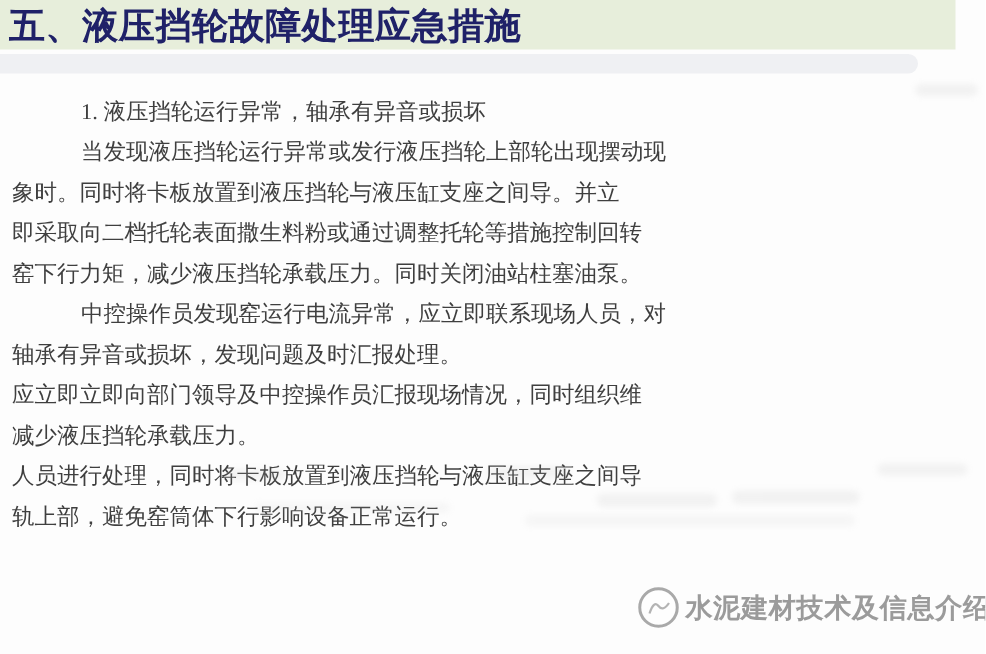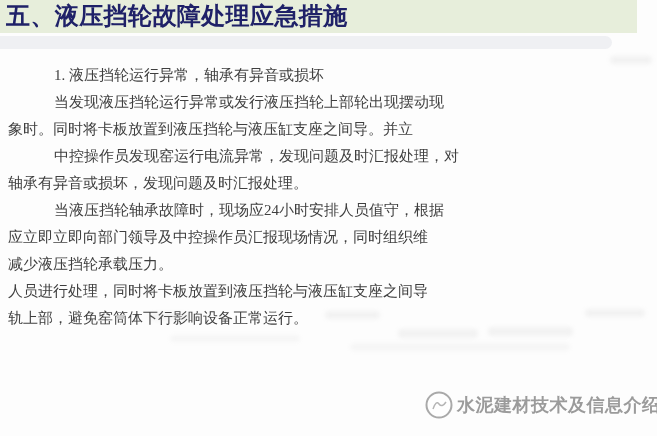--- a/index.html
+++ b/index.html
@@ -22,21 +22,21 @@
     position: absolute;
     left: 0;
     top: 0;
     width: 637px;
     height: 33px;
     background: var(--band-bg, #e7eedb);
   }
   .title-band h1 {
     margin: 0;
     padding: 4px 0 0 6px;
-    font-family: Liberation Mono, monospace;
+    font-family: Liberation Sans, sans-serif;
     font-weight: bold;
     font-size: 24px;
     line-height: 28px;
     letter-spacing: 0.4px;
     color: var(--title-color, #1f2168);
     white-space: nowrap;
   }
   .band-shadow {
     position: absolute;
     left: 0;
@@ -107,23 +107,24 @@
 
   <div class="title-band">
     <h1>五、液压挡轮故障处理应急措施</h1>
   </div>
   <div class="band-shadow"></div>
 
   <div class="content">
       <div class="line indent">1. 液压挡轮运行异常，轴承有异音或损坏</div>
       <div class="line indent">当发现液压挡轮运行异常或发行液压挡轮上部轮出现摆动现</div>
       <div class="line">象时。同时将卡板放置到液压挡轮与液压缸支座之间导。并立</div>
-      <div class="line indent">中控操作员发现窑运行电流异常，发现问题及时汇报处理，对</div>
+      <div class="line">即采取向二档托轮表面撒生料粉或通过调整托轮等措施控制回转</div>
+      <div class="line">窑下行力矩，减少液压挡轮承载压力。同时关闭油站柱塞油泵。</div>
+      <div class="line indent">中控操作员发现窑运行电流异常，应立即联系现场人员，对</div>
       <div class="line">轴承有异音或损坏，发现问题及时汇报处理。</div>
-      <div class="line indent">当液压挡轮轴承故障时，现场应24小时安排人员值守，根据</div>
       <div class="line">应立即立即向部门领导及中控操作员汇报现场情况，同时组织维</div>
       <div class="line">减少液压挡轮承载压力。</div>
       <div class="line">人员进行处理，同时将卡板放置到液压挡轮与液压缸支座之间导</div>
       <div class="line">轨上部，避免窑筒体下行影响设备正常运行。</div>
     </div>
 
   <div class="smudge" style="left:610px; top:56px; width:42px; height:8px;"></div>
   <div class="smudge" style="left:150px; top:313px; width:40px; height:7px;"></div>
   <div class="smudge" style="left:325px; top:311px; width:55px; height:8px;"></div>
   <div class="smudge" style="left:398px; top:329px; width:80px; height:9px;"></div>

